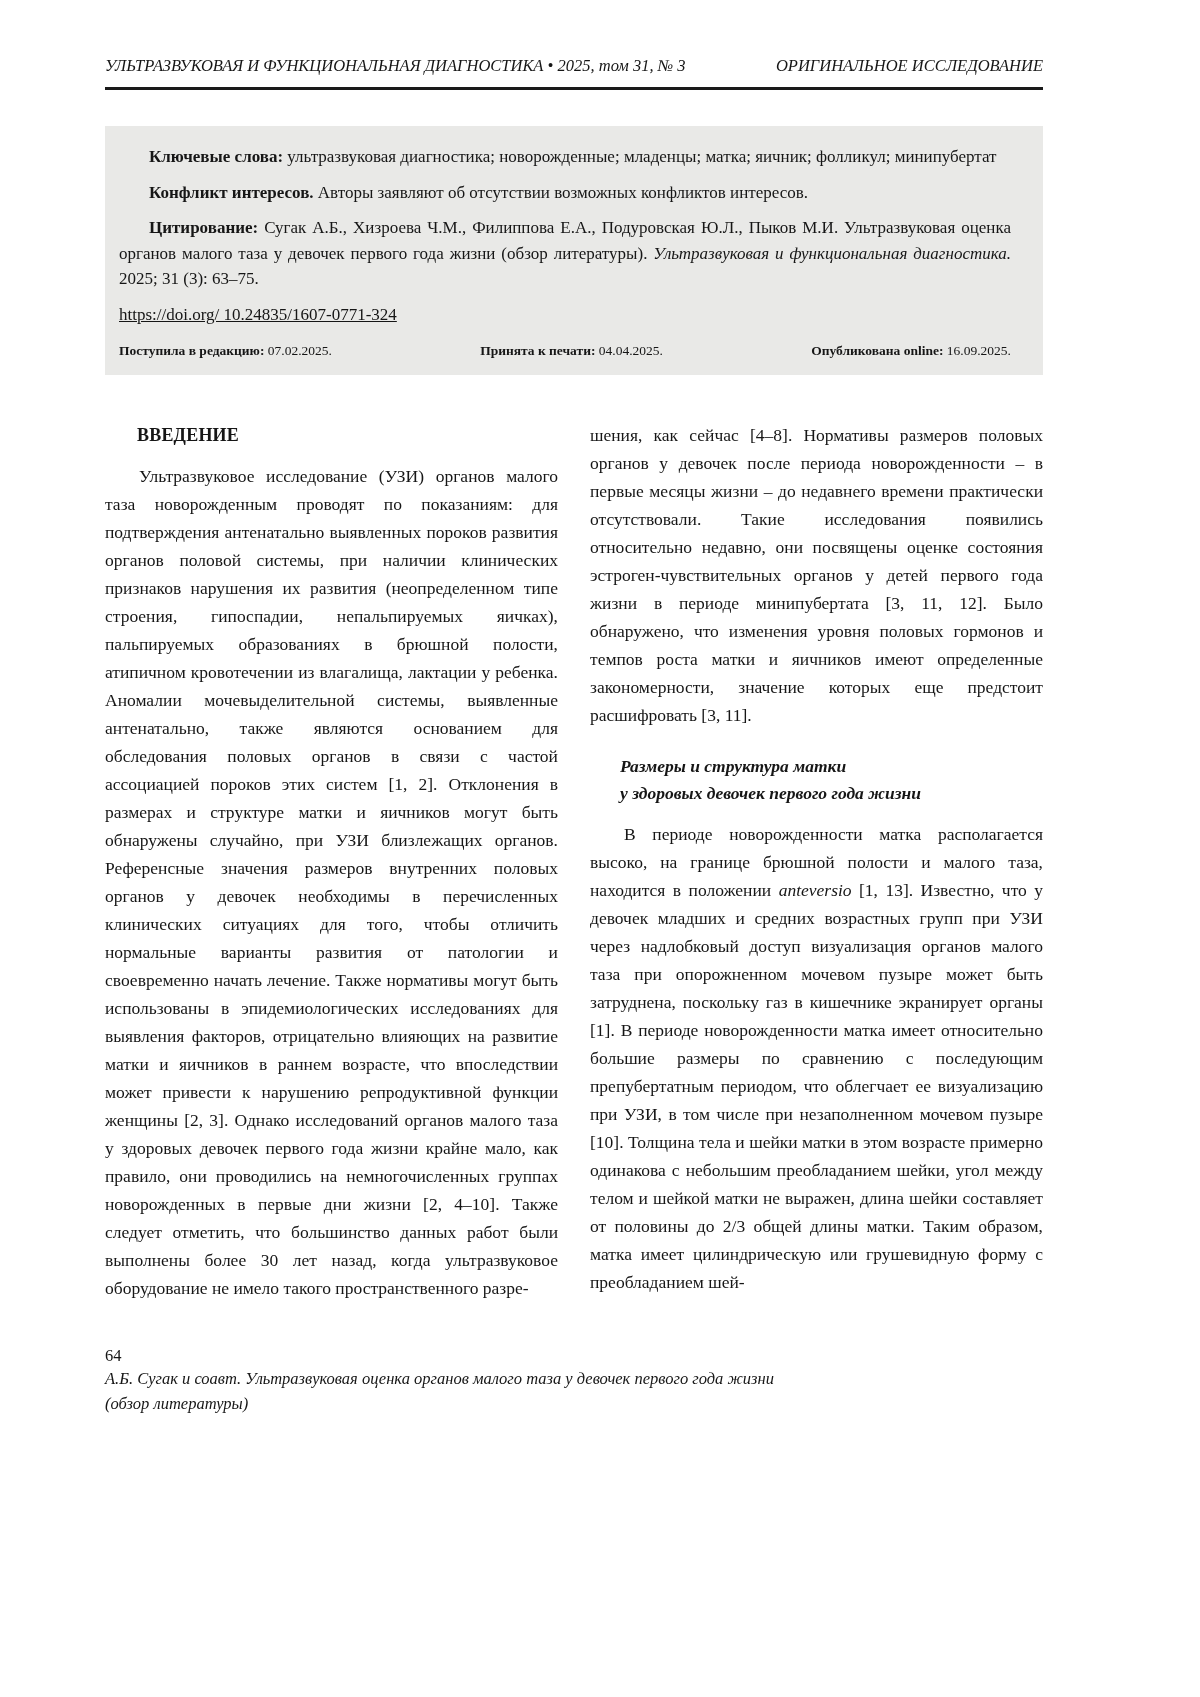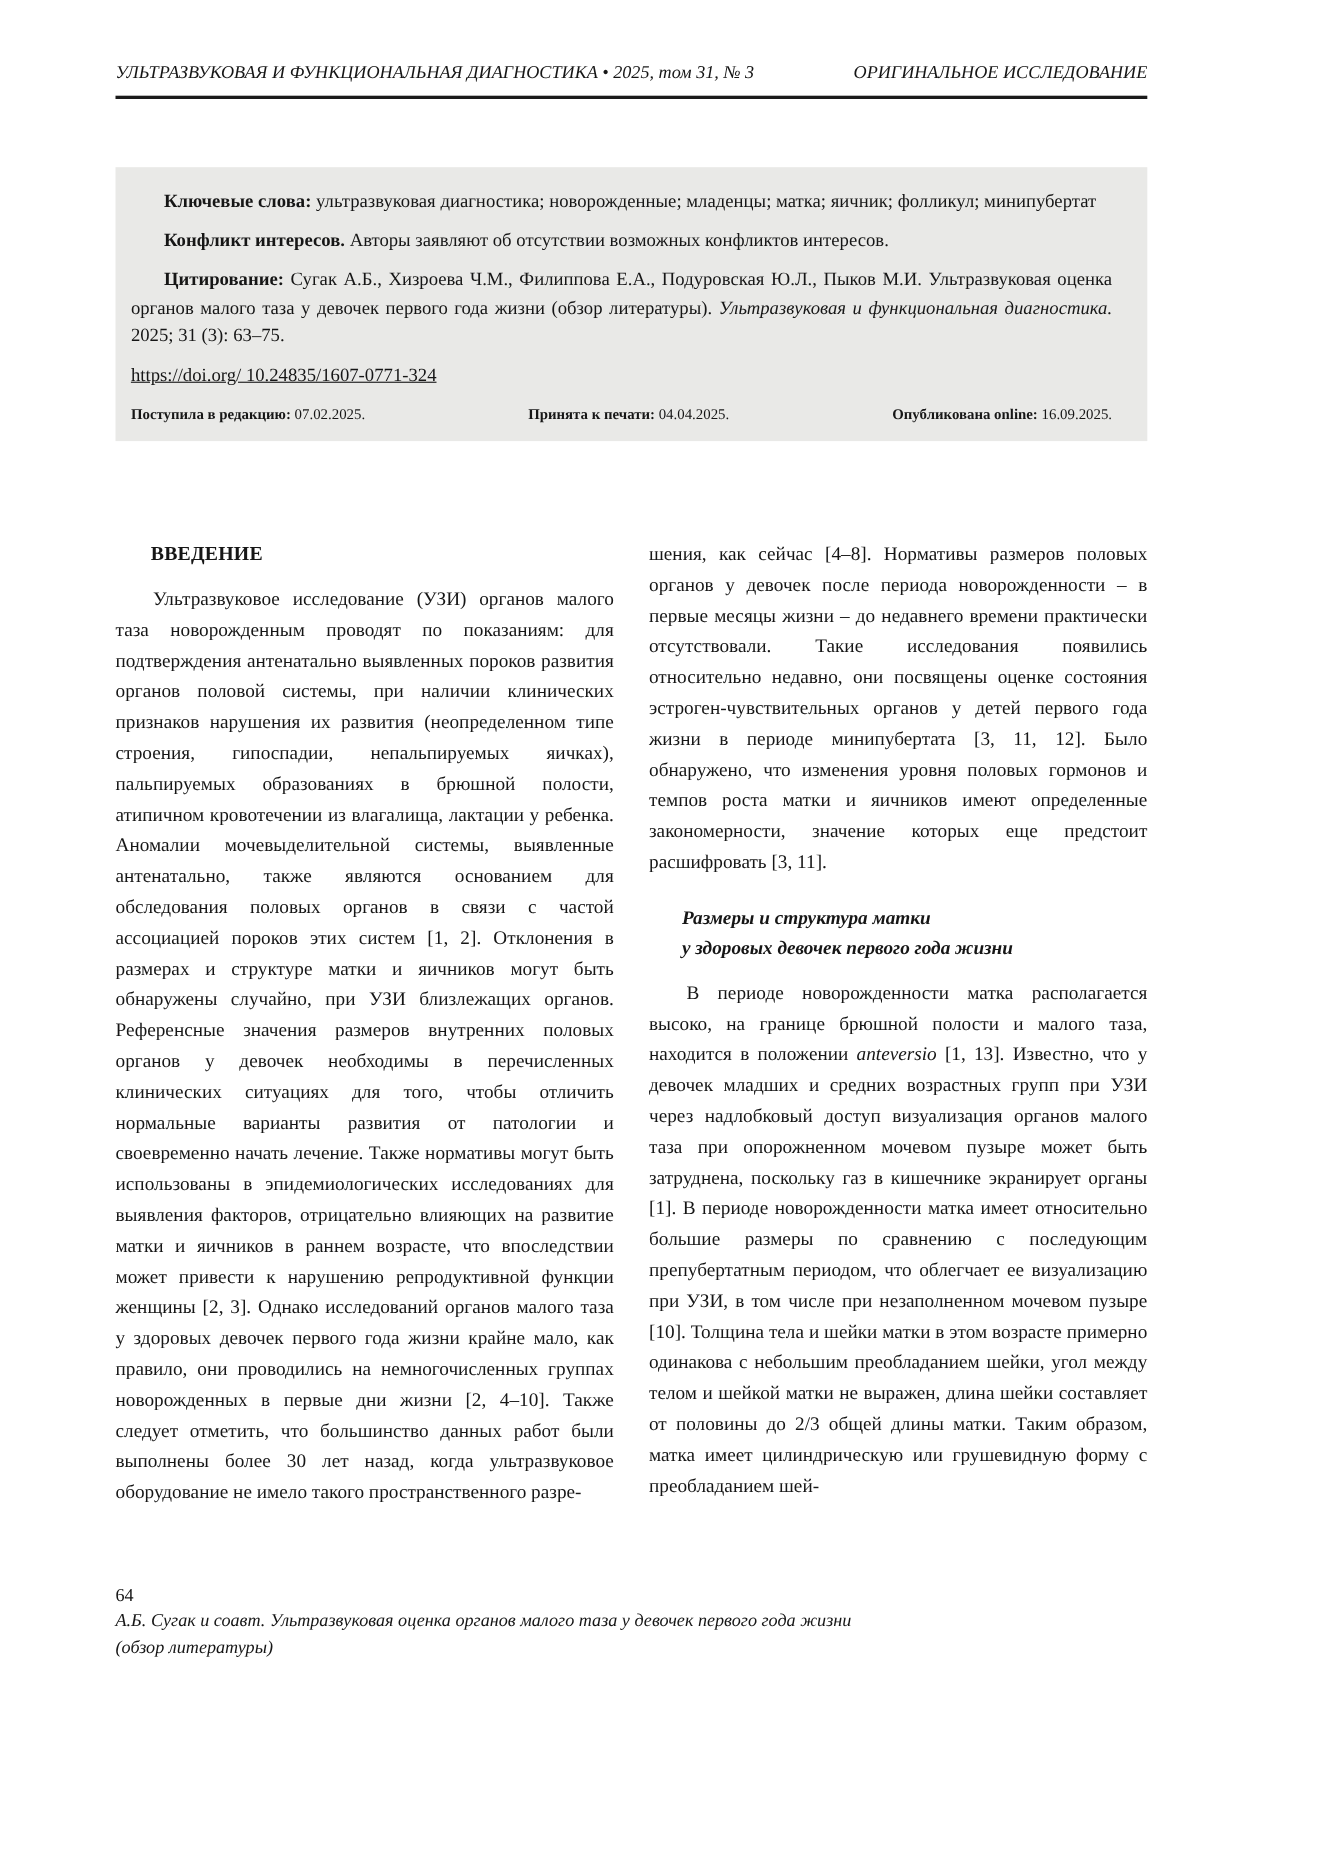--- a/index.html
+++ b/index.html
@@ -11,21 +11,20 @@
     color: #161616;
     font-family: "Liberation Serif", "DejaVu Serif", serif;
   }
   .page {
     width: 1140px;
     height: 1697px;
     padding: 56px 97px 0 105px;
     display: flex;
     flex-direction: column;
     overflow: hidden;
-    gap: 26px;
   }
 
   
   .page-header {
     display: flex;
     justify-content: space-between;
     align-items: flex-end;
     font-style: italic;
     font-size: 16.5px;
     padding-bottom: 11px;
@@ -66,21 +65,20 @@
   .columns {
     display: flex;
     gap: 32px;
     margin-top: 46px;
   }
   .col {
     flex: 1 1 0;
     font-size: 17.5px;
     line-height: 28px;
     text-align: justify;
-    margin-top: 16px;
   }
   .intro-heading {
     font-size: 18px;
     font-weight: bold;
     margin: 0 0 13px 0;
     padding-left: 32px;
     text-align: left;
     letter-spacing: 0.2px;
   }
   .section-heading {

